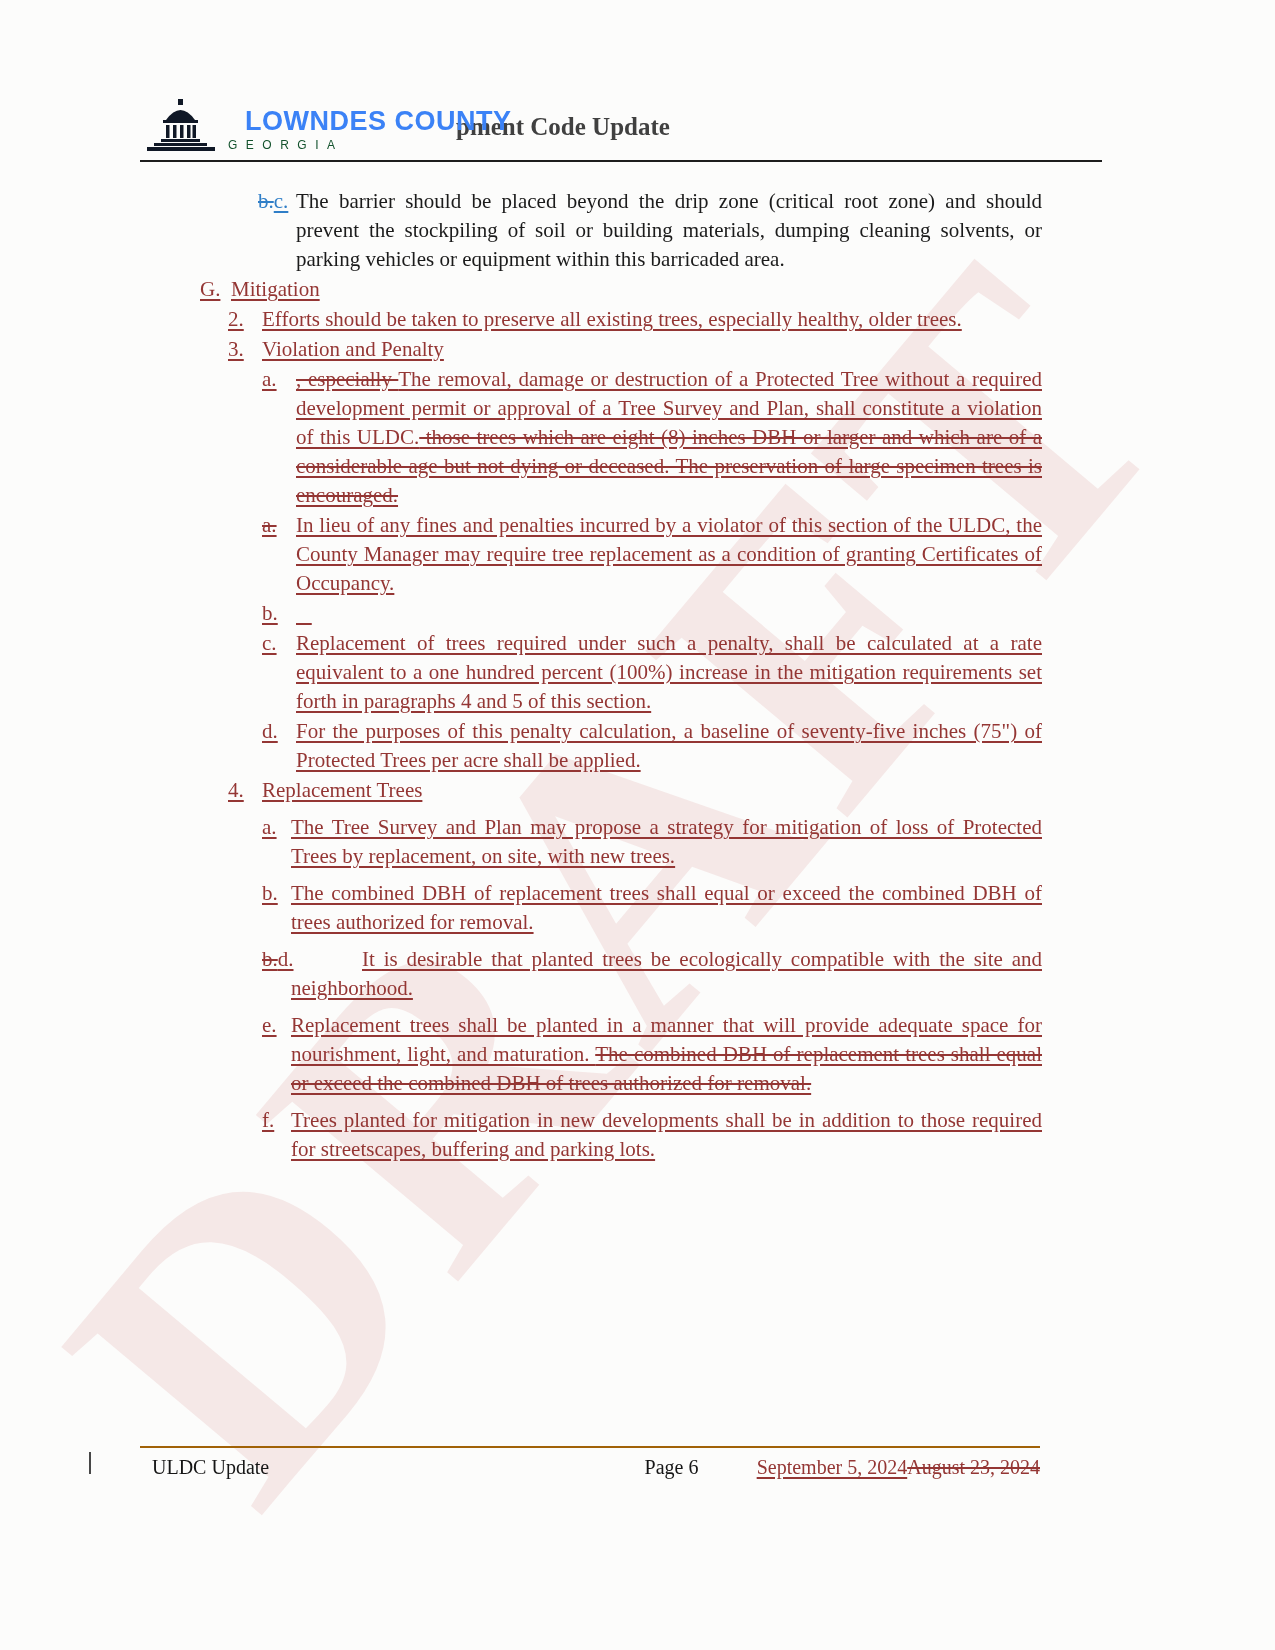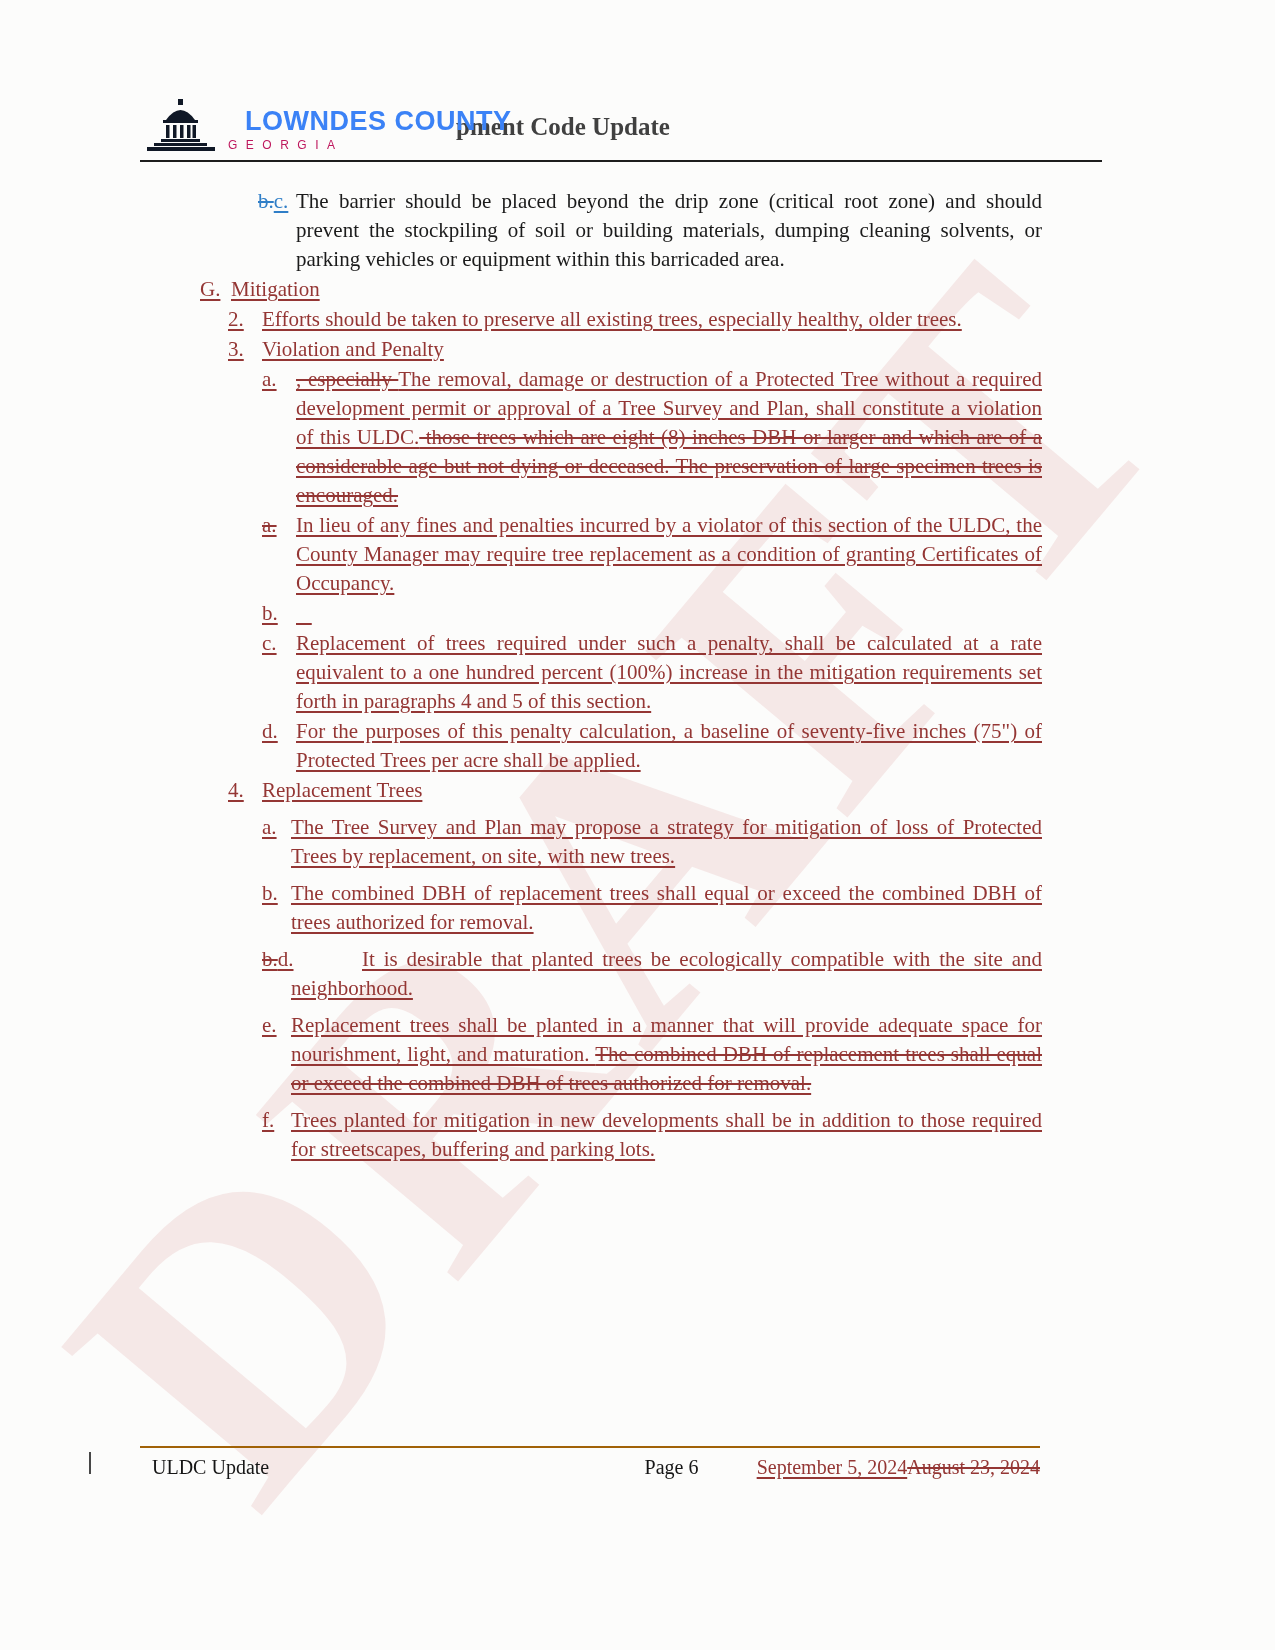--- a/index.html
+++ b/index.html
@@ -24,21 +24,21 @@
     transform:translate(-50%,-50%) rotate(-50deg);
     font-family:"Liberation Serif",serif;font-weight:bold;
     font-size:400px;letter-spacing:14px;white-space:nowrap;
     color:var(--c-wm);z-index:0;pointer-events:none;user-select:none;
   }
 
   
   .hdr-logo{position:absolute;left:146px;top:98px;z-index:2;}
   .org{position:absolute;left:223px;top:106px;z-index:2;font-family:"Liberation Sans",sans-serif;}
   .org-name{font-weight:bold;font-size:27px;letter-spacing:0.5px;color:#3b82f6;margin-left:22px;}
-  .org-sub{font-size:12px;letter-spacing:8.5px;color:#be185d;margin-top:1px;padding-left:5px;}
+  .org-sub{font-size:12px;letter-spacing:8.5px;color:#14532d;margin-top:1px;padding-left:5px;}
   .doc-title{position:absolute;left:456px;top:113px;z-index:1;font-weight:bold;font-size:25px;color:#404040;}
   .header-rule{position:absolute;left:140px;top:160px;width:962px;height:2px;background:#1d1d1d;}
 
   
   .doc-body{
     position:absolute;left:150px;top:187px;width:892px;
     font-size:21px;line-height:29px;text-align:justify;z-index:1;
   }
   .para{margin:0 0 1px 0;}
   .labelwrap{display:inline-block;text-indent:0;}

